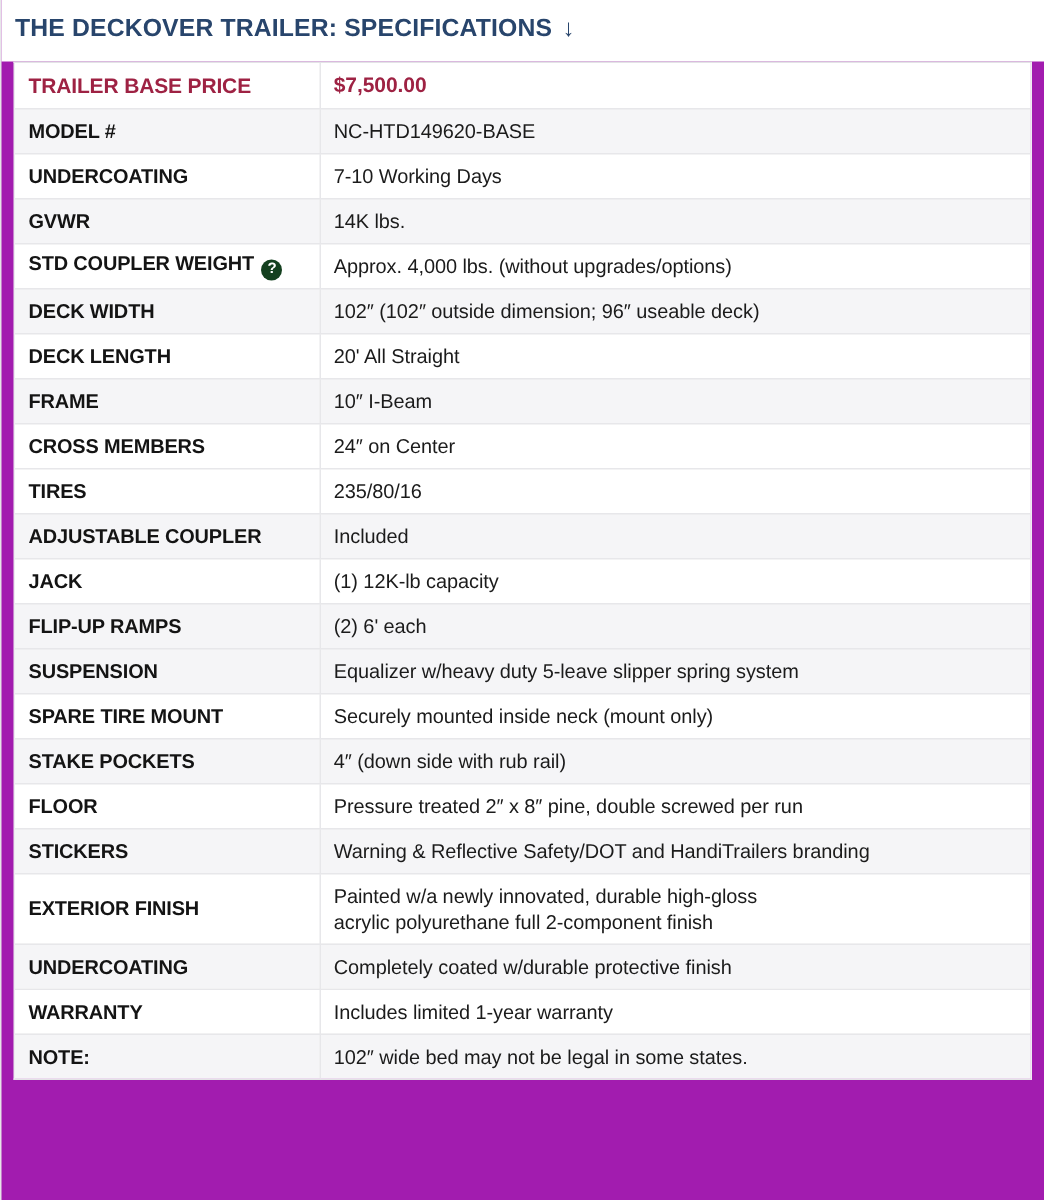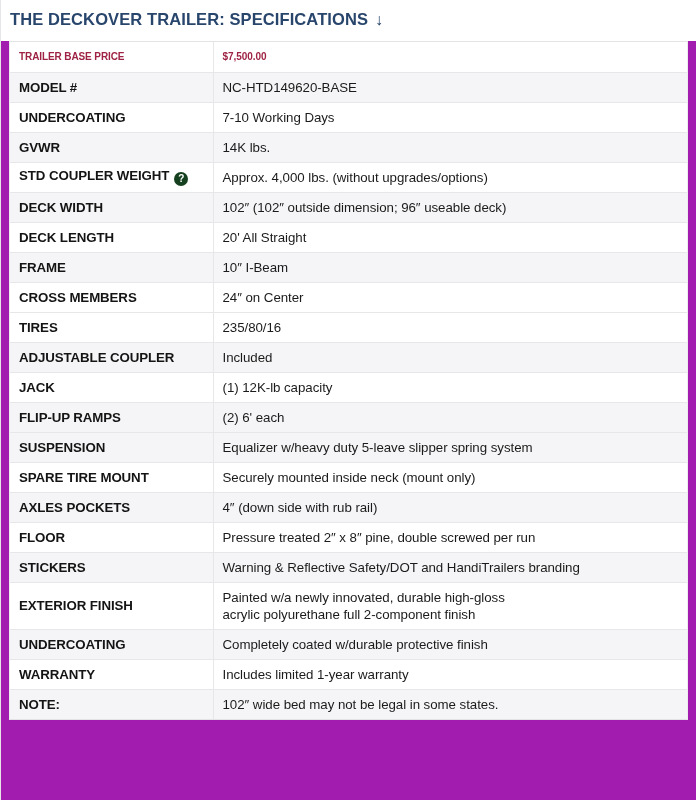--- a/index.html
+++ b/index.html
@@ -98,21 +98,21 @@
     letter-spacing: -0.05px;
     padding-left: 10px;
     margin-left: 40px;
   }
 
   
   tr.price-row td.spec-label,
   tr.price-row td.spec-value {
     color: #9e2243;
     font-weight: bold;
-    font-size: 10px;
+    font-size: 14px;
   }
 
   
   tr.tall-row td {
     height: 47px;
     padding-top: 0;
     padding-bottom: 0;
   }
   .value-line {
     display: block;
@@ -235,21 +235,21 @@
               <span class="value-line">Equalizer w/heavy duty 5-leave slipper spring system</span>
             </td>
           </tr>
           <tr>
             <td class="spec-label"><span>SPARE TIRE MOUNT</span></td>
             <td class="spec-value">
               <span class="value-line">Securely mounted inside neck (mount only)</span>
             </td>
           </tr>
           <tr class="alt">
-            <td class="spec-label"><span>AXLES POCKETS</span></td>
+            <td class="spec-label"><span>STAKE POCKETS</span></td>
             <td class="spec-value">
               <span class="value-line">4″ (down side with rub rail)</span>
             </td>
           </tr>
           <tr>
             <td class="spec-label"><span>FLOOR</span></td>
             <td class="spec-value">
               <span class="value-line">Pressure treated 2″ x 8″ pine, double screwed per run</span>
             </td>
           </tr>

